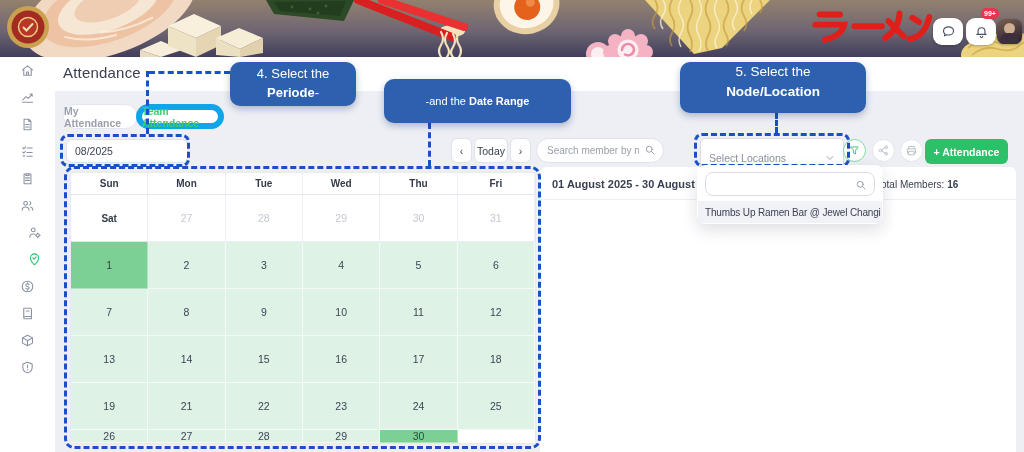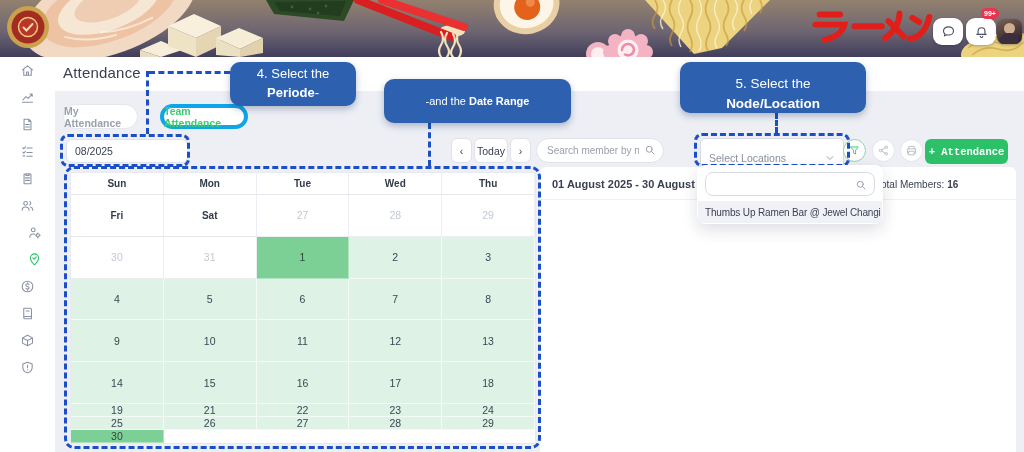--- a/index.html
+++ b/index.html
@@ -31,21 +31,21 @@
 
   
   .title-band { position:absolute; left:55px; top:57px; width:969px; height:34px; background:#fff; }
   .page-title { position:absolute; left:8px; top:7px; font-size:15px; font-weight:400; color:#3a3f51; letter-spacing:.2px; }
   .grey-band { position:absolute; left:55px; top:91px; width:969px; height:361px; background:#edeff5; }
 
   
   .tab { position:absolute; top:104px; height:25px; border-radius:13px; background:#fff; font-size:10.5px; font-weight:600;
          display:flex; align-items:center; justify-content:center; cursor:pointer; z-index:2; }
   .tab-my { left:63px; width:75px; color:#9aa0ac; border:1px solid #e3e6ec; }
-  .tab-team { left:160px; width:88px; color:#3ecb72; border:4px solid #0ea5e9; }
+  .tab-team { left:136px; width:88px; color:#3ecb72; border:6px solid #0ea5e9; }
 
   
   .period-input { position:absolute; left:66px; top:139px; width:122px; height:24px; background:#fff; border:1px solid #dfe2e9;
                   border-radius:6px; font-size:10.5px; color:#3a3f51; padding:0 8px; z-index:2; font-family:inherit; }
   .nav-btn { position:absolute; top:138px; height:25px; background:#fff; border:1px solid #dfe2e9; border-radius:6px;
              font-size:10.5px; color:#3a3f51; display:flex; align-items:center; justify-content:center; cursor:pointer; z-index:2; }
   .search-wrap { position:absolute; left:536px; top:138px; width:128px; height:25px; z-index:2; }
   .search-input { width:100%; height:100%; border:1px solid #dfe2e9; border-radius:13px; background:#fff;
                   font-size:10px; color:#3a3f51; padding:0 24px 0 10px; font-family:inherit; }
   .search-input::placeholder { color:#9aa0ac; }
@@ -53,25 +53,25 @@
   .select-box { position:absolute; left:700px; top:138px; width:144px; height:40px; background:#fff; border:1px solid #d8dbe2;
                 border-radius:5px; display:flex; align-items:center; font-size:10.5px; color:#8b919e; padding:0 8px; cursor:pointer; z-index:2; }
   .select-box svg { margin-left:auto; width:10px; height:10px; stroke:#8b919e; fill:none; stroke-width:2; stroke-linecap:round; }
   .circ-btn { position:absolute; top:139px; width:23px; height:23px; border-radius:50%; background:#fff; display:flex;
               align-items:center; justify-content:center; cursor:pointer; z-index:2; }
   .circ-btn svg { width:13px; height:13px; fill:none; stroke-width:1.8; stroke-linecap:round; stroke-linejoin:round; }
   .btn-filter { left:843px; border:1px solid #7edd9e; } .btn-filter svg { stroke:#3ecb72; }
   .btn-share  { left:872px; border:1px solid #e3e5ea; } .btn-share svg { stroke:#b9c0cb; }
   .btn-print  { left:900px; border:1px solid #e3e5ea; } .btn-print svg { stroke:#b9c0cb; }
   .add-btn { position:absolute; left:925px; top:139px; width:83px; height:25px; background:#2cc168; color:#fff; border:none;
-             border-radius:6px; font-size:10.5px; font-weight:700; cursor:pointer; z-index:2; font-family:Liberation Mono, monospace; }
+             border-radius:6px; font-size:10.5px; font-weight:700; cursor:pointer; z-index:2; font-family:Liberation Sans, sans-serif; }
 
   
   .calendar { position:absolute; left:70px; top:172px; width:466px; height:272px; background:#fff; z-index:1;
-              display:grid; grid-template-columns:repeat(5,1fr); grid-template-rows:22px repeat(5,1fr); border:1px solid #e7eaef; }
+              display:grid; grid-template-columns:repeat(6,1fr); grid-template-rows:22px repeat(5,1fr); border:1px solid #e7eaef; }
   .cal-h { background:#fff; font-size:10px; font-weight:700; color:#333b4a; display:flex; align-items:center; justify-content:center;
            border-right:1px solid #eceef3; border-bottom:1px solid #e4e6ec; }
   .cal-c { font-size:10.5px; display:flex; align-items:center; justify-content:center; cursor:pointer;
            border-right:1px solid #eceef3; border-bottom:1px solid #eceef3; }
   .c-out { background:#fff; color:#c3c8d2; }
   .c-in  { background:#def2e6; color:#3e4554; border-right-color:rgba(255,255,255,.65); border-bottom-color:rgba(255,255,255,.65); }
   .c-sel { background:#7cd096; color:#31463a; border-right-color:rgba(255,255,255,.4); border-bottom-color:rgba(255,255,255,.4); }
 
   
   .panel { position:absolute; left:540px; top:167px; width:476px; height:285px; background:#fff; border-radius:6px 6px 0 0; z-index:1; }
@@ -95,21 +95,21 @@
   .db-cal { left:64px; top:166px; width:477px; height:283px; }
   .db-select { left:694px; top:133px; width:156px; height:34px; border-radius:8px; }
   .conn { position:absolute; z-index:4; pointer-events:none; }
   .conn-v { border-left:3px dashed #1a4fc8; width:0; }
   .conn-h { border-top:3px dashed #1a4fc8; height:0; }
   .callout { position:absolute; background:#2d61b0; color:#fff; border-radius:10px; z-index:7; text-align:center;
              box-shadow:0 3px 7px rgba(25,45,90,.3); font-weight:500; }
   .callout b { font-weight:700; }
   .co-4 { left:230px; top:62px; width:126px; height:44px; font-size:13px; line-height:1.45; padding-top:3px; }
   .co-dr { left:384px; top:79px; width:187px; height:44px; font-size:11px; line-height:44px; }
-  .co-5 { left:680px; top:62px; width:186px; height:51px; font-size:13.5px; line-height:1.5; padding-top:12px; }
+  .co-5 { left:680px; top:62px; width:186px; height:51px; font-size:13.5px; line-height:1.5; padding-top:0; }
 </style>
 </head>
 <body>
 
 <div class="app">
 
   <header class="top">
     <svg class="food-svg" viewBox="0 0 1024 57" preserveAspectRatio="none">
       <defs>
         <linearGradient id="hbg" x1="0" y1="0" x2="0" y2="1">

